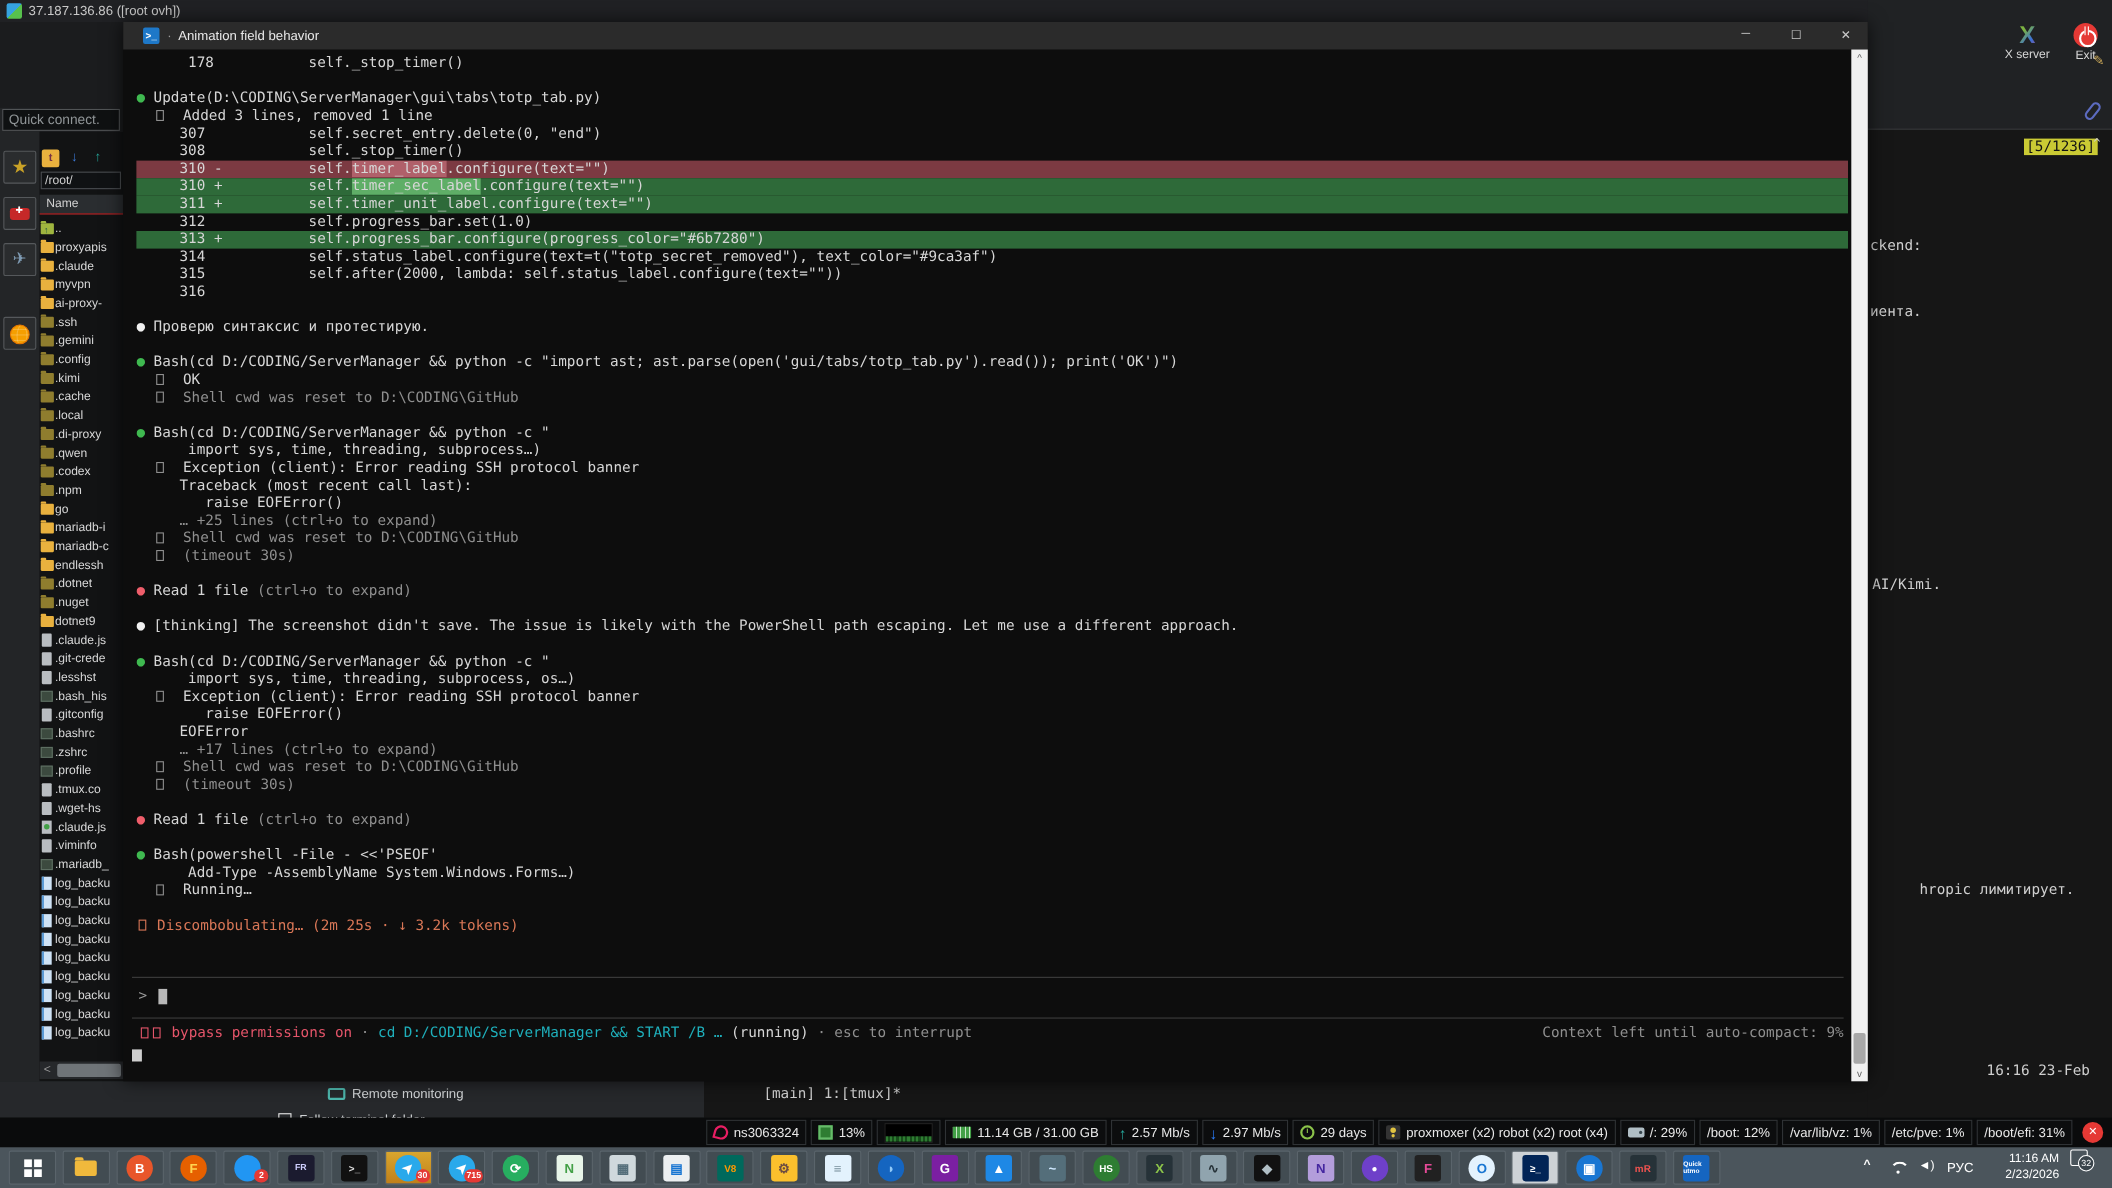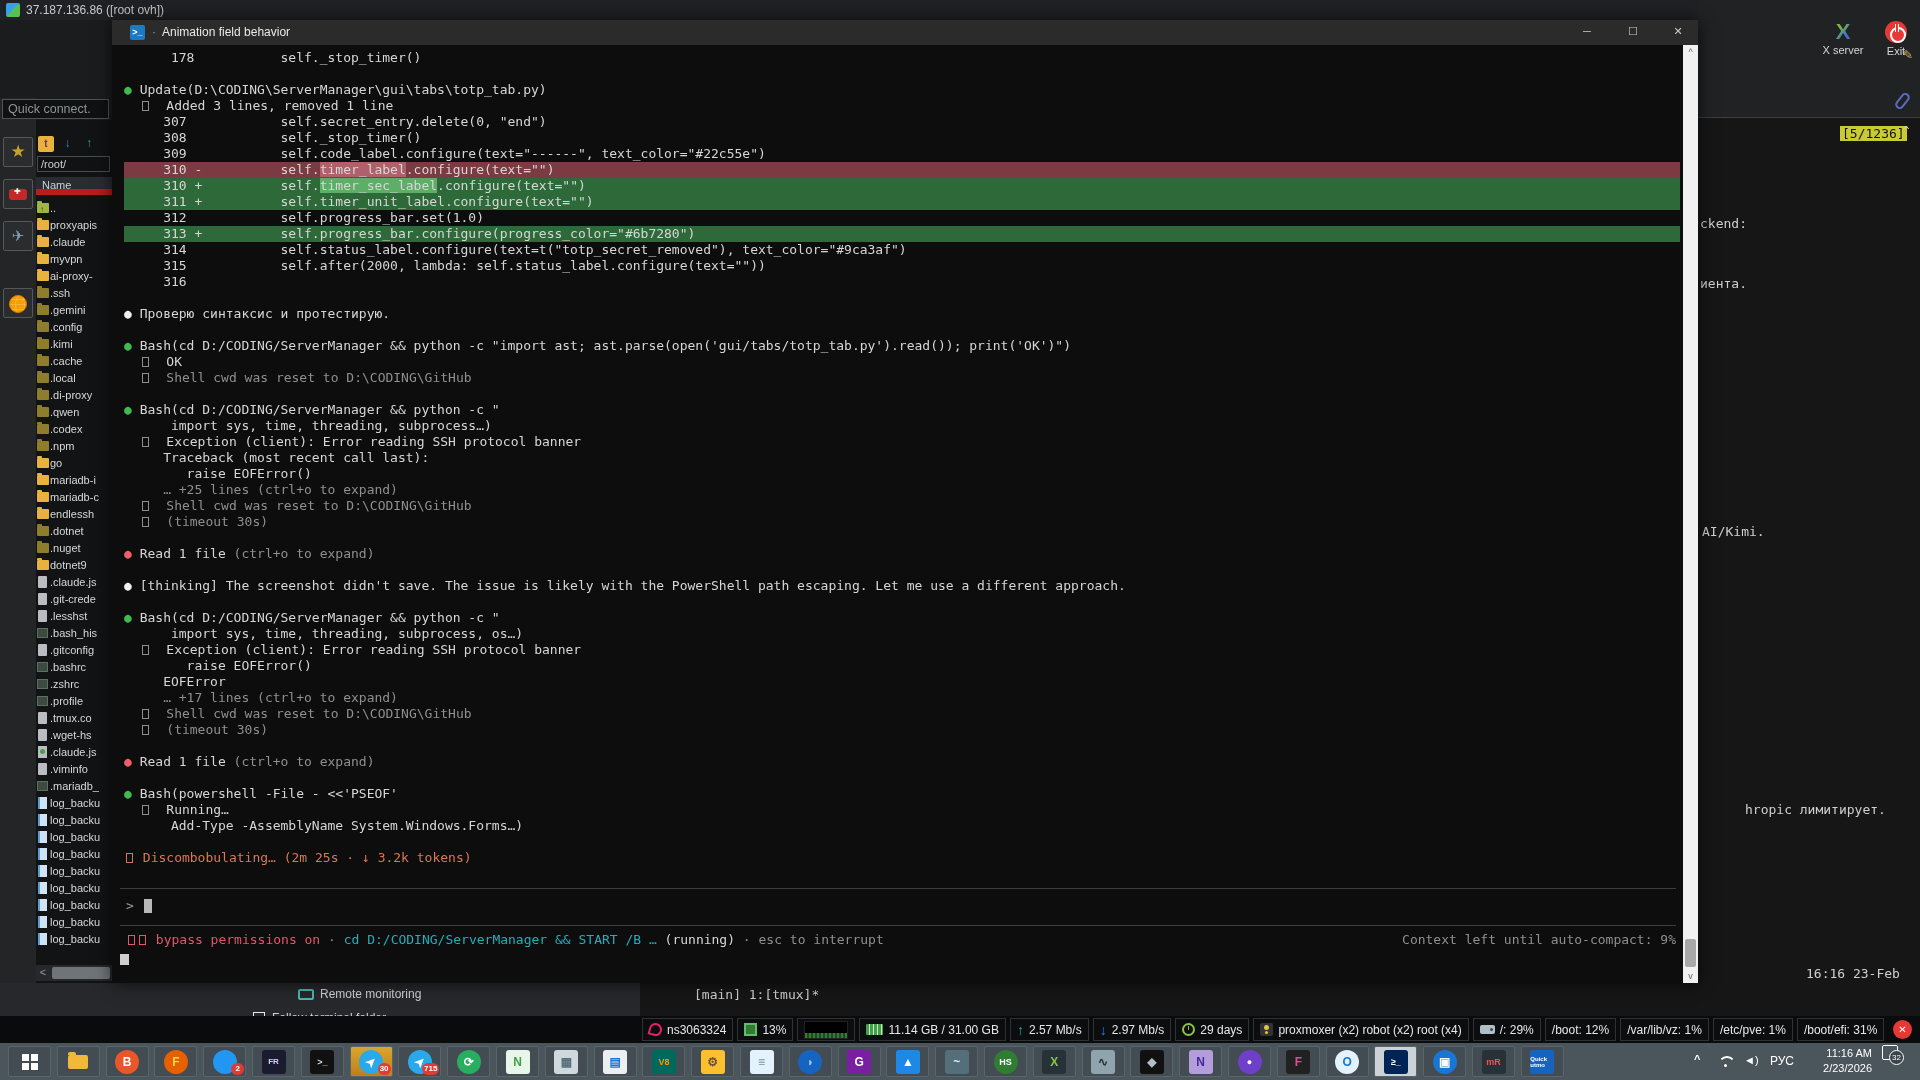--- a/index.html
+++ b/index.html
@@ -37,21 +37,21 @@
   .globe-ic::before { content:""; position:absolute; left:0; top:8px; width:18px; height:1px; background:#fff3; box-shadow:0 -5px 0 #fff3, 0 5px 0 #fff3; }
   .globe-ic::after { content:""; position:absolute; left:5px; top:-1px; width:8px; height:19px; border:1px solid #fff3; border-radius:50%; }
 
   #quick-connect { position:absolute; left:2px; top:99px; width:107px; height:20px; background:#0f1112; border:1px solid #515456; color:#8f9496; font-size:12.5px; line-height:18px; padding-left:5px; }
   #file-panel { position:absolute; left:36px; top:120px; width:76px; height:863px; background:#121314; }
   #file-toolbar { position:absolute; left:2px; top:13px; height:18px; }
   .ftb { display:inline-block; width:16px; height:16px; text-align:center; font-size:12px; font-weight:bold; line-height:16px; margin-right:1px; }
   .ftb-up { background:#e9b13e; color:#7a5; border-radius:2px; font-size:10px; color:#734; }
   .ftb-dl { color:#3d7bd9; } .ftb-ul { color:#26a69a; } .ftb-rf { color:#43a047; }
   #path-box { position:absolute; left:1px; top:36px; width:73px; height:16px; border:1px solid #4a4d50; background:#101214; color:#cfcfcf; font-size:11px; line-height:14px; padding-left:3px; }
-  #name-header { position:absolute; left:0; top:57px; width:76px; height:18px; background:#2a2d30; border-bottom:6px solid #b91c1c; color:#d0d0d0; font-size:11px; line-height:17px; padding-left:6px; }
+  #name-header { position:absolute; left:0; top:57px; width:76px; height:18px; background:#2a2d30; border-bottom:1px solid #b91c1c; color:#d0d0d0; font-size:11px; line-height:17px; padding-left:6px; }
   #file-list { position:absolute; left:0; top:80px; width:76px; height:746px; overflow:hidden; }
   .frow { height:17px; white-space:nowrap; overflow:hidden; color:#d8d8d8; font-size:11px; line-height:17px; padding-left:14px; position:relative; }
   .fic { position:absolute; left:1px; top:3px; width:12px; height:10px; }
   .fic-f, .fic-fd, .fic-up { border-radius:1px; }
   .fic-f { background:#e9b13e; } .fic-fd { background:#8f7d2e; } .fic-up { background:#9fb53f; }
   .fic-f::before, .fic-fd::before, .fic-up::before { content:""; position:absolute; left:0; top:-2px; width:5px; height:2px; background:inherit; border-radius:1px 1px 0 0; }
   .fic-up::after { content:"↑"; position:absolute; left:3px; top:-2px; font-size:8px; color:#254; }
   .fic-file { left:2px; top:2px; width:9px; height:12px; background:#b9bdc1; border-radius:1px; }
   .fic-sc { left:1px; top:3px; width:11px; height:10px; background:#3c4a3f; border:1px solid #5d6e62; }
   .fic-log { left:2px; top:2px; width:9px; height:12px; background:#cfe3f5; border-left:2px solid #5b9bd5; }
@@ -268,21 +268,20 @@
       <span class="winctl" style="left:1552px; top:5px;">✕</span>
     </div>
 
     <div id="claude-lines">
         <div class="tl"><span class="c-d">      178           self._stop_timer()</span></div>
         <div class="tl">&nbsp;</div>
         <div class="tl"><span class="c-grn">●</span><span class="c-d"> Update(D:\CODING\ServerManager\gui\tabs\totp_tab.py)</span></div>
         <div class="tl"><span class="c-d">  </span><span class="tofu c-g"></span><span class="c-d">  Added 3 lines, removed 1 line</span></div>
         <div class="tl"><span class="c-d">     307            self.secret_entry.delete(0, "end")</span></div>
         <div class="tl"><span class="c-d">     308            self._stop_timer()</span></div>
-        <div class="tl"><span class="c-d">     309            self.code_label.configure(text="------", text_color="#22c55e")</span></div>
         <div class="tl bg-red"><span class="c-d">     310 -          self.</span><span class="c-d hl-r">timer_label</span><span class="c-d">.configure(text="")</span></div>
         <div class="tl bg-green"><span class="c-d">     310 +          self.</span><span class="c-d hl-g">timer_sec_label</span><span class="c-d">.configure(text="")</span></div>
         <div class="tl bg-green"><span class="c-d">     311 +          self.timer_unit_label.configure(text="")</span></div>
         <div class="tl"><span class="c-d">     312            self.progress_bar.set(1.0)</span></div>
         <div class="tl bg-green"><span class="c-d">     313 +          self.progress_bar.configure(progress_color="#6b7280")</span></div>
         <div class="tl"><span class="c-d">     314            self.status_label.configure(text=t("totp_secret_removed"), text_color="#9ca3af")</span></div>
         <div class="tl"><span class="c-d">     315            self.after(2000, lambda: self.status_label.configure(text=""))</span></div>
         <div class="tl"><span class="c-d">     316</span></div>
         <div class="tl">&nbsp;</div>
         <div class="tl"><span class="c-w">●</span><span class="c-d"> Проверю синтаксис и протестирую.</span></div>
@@ -309,22 +308,22 @@
         <div class="tl"><span class="c-d">  </span><span class="tofu c-g"></span><span class="c-d">  Exception (client): Error reading SSH protocol banner</span></div>
         <div class="tl"><span class="c-d">        raise EOFError()</span></div>
         <div class="tl"><span class="c-d">     EOFError</span></div>
         <div class="tl"><span class="c-g">     … +17 lines (ctrl+o to expand)</span></div>
         <div class="tl"><span class="c-d">  </span><span class="tofu c-g"></span><span class="c-g">  Shell cwd was reset to D:\CODING\GitHub</span></div>
         <div class="tl"><span class="c-d">  </span><span class="tofu c-g"></span><span class="c-g">  (timeout 30s)</span></div>
         <div class="tl">&nbsp;</div>
         <div class="tl"><span class="c-rd">●</span><span class="c-d"> Read 1 file </span><span class="c-g">(ctrl+o to expand)</span></div>
         <div class="tl">&nbsp;</div>
         <div class="tl"><span class="c-grn">●</span><span class="c-d"> Bash(powershell -File - &lt;&lt;'PSEOF'</span></div>
+        <div class="tl"><span class="c-d">      Add-Type -AssemblyName System.Windows.Forms…)</span></div>
         <div class="tl"><span class="c-d">  </span><span class="tofu c-g"></span><span class="c-d">  Running…</span></div>
-        <div class="tl"><span class="c-d">      Add-Type -AssemblyName System.Windows.Forms…)</span></div>
         <div class="tl">&nbsp;</div>
         <div class="tl"><span class="tofu c-o"></span><span class="c-o"> Discombobulating… </span><span class="c-o">(2m 25s · ↓ 3.2k tokens)</span></div>
       </div>
 
     <div class="hsep" style="top:868px;"></div>
     <span id="claude-prompt">&gt;</span>
     <div id="claude-cursor"></div>
     <div class="hsep" style="top:905px;"></div>
 
     <div id="claude-footer"><span class="tofu c-pk"></span><span class="tofu c-pk"></span><span class="c-pk"> bypass permissions on</span><span class="c-g"> · </span><span class="c-cy">cd D:/CODING/ServerManager &amp;&amp; START /B …</span><span class="c-d"> (running)</span><span class="c-g"> · </span><span class="c-g">esc to interrupt</span><span id="footer-right">Context left until auto-compact: 9%</span></div>

